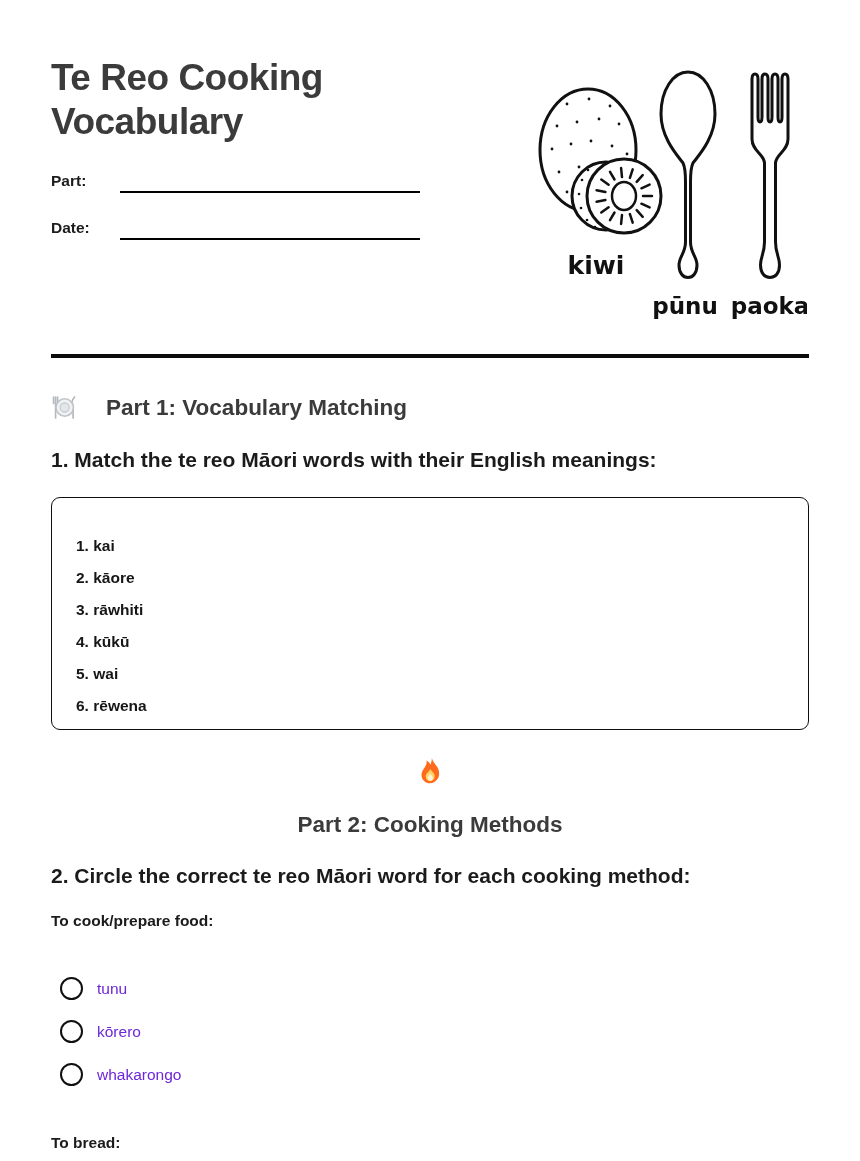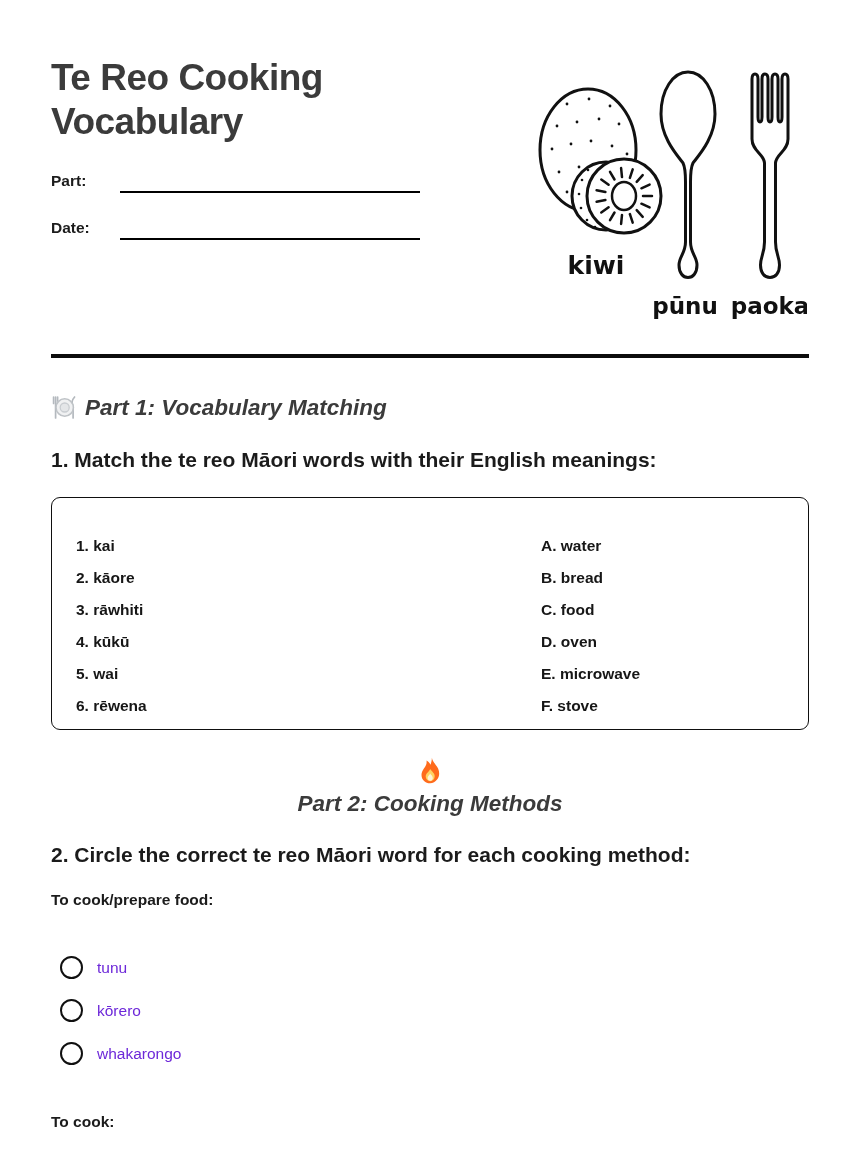--- a/index.html
+++ b/index.html
@@ -17,22 +17,22 @@
   .field-label { width:69px; font-size:15.5px; font-weight:bold; color:#1c1c1c; padding-bottom:3px; }
   .field-line { flex:1; height:25px; border-bottom:2px solid #000; }
 
   .illustration { position:absolute; left:476px; top:58px; width:280px; height:255px; }
   .illo-label { font-family:"DejaVu Sans","Liberation Sans",sans-serif; font-weight:600; fill:#111; }
 
   
   .divider { border:none; border-top:4px solid #0c0c0c; }
 
   
-  .section-heading { margin-top:36px; display:flex; align-items:center; gap:7px;
-    font-size:22.5px; font-weight:bold; color:#3b3b3b;font-style:italic; }
+  .section-heading { margin-top:36px; display:flex; align-items:center; gap:28px;
+    font-size:22.5px; font-weight:bold; color:#3b3b3b; }
   .section-heading.p2 { margin-top:27px;flex-direction:column; }
   .heading-icon { display:inline-flex; width:27px; height:27px; flex:0 0 auto; }
 
   .instruction { margin-top:27px; font-size:21px; font-weight:bold; color:#1b1b1b; }
   .instruction.p2 { margin-top:26px; }
 
   
   .match-box { margin-top:25px; height:233px; border:1.6px solid #0f0f0f; border-radius:9px;
     padding:39px 24px 0 24px; display:flex; }
   .match-col { display:flex; flex-direction:column; }
@@ -161,28 +161,20 @@
 
     <div class="match-box">
       <div class="match-col left">
         <div class="match-item">1. kai</div>
         <div class="match-item">2. kāore</div>
         <div class="match-item">3. rāwhiti</div>
         <div class="match-item">4. kūkū</div>
         <div class="match-item">5. wai</div>
         <div class="match-item">6. rēwena</div>
       </div>
-      <div class="match-col right">
-        <div class="match-item">A. water</div>
-        <div class="match-item">B. bread</div>
-        <div class="match-item">C. food</div>
-        <div class="match-item">D. oven</div>
-        <div class="match-item">E. microwave</div>
-        <div class="match-item">F. stove</div>
-      </div>
     </div>
   </section>
 
   <section>
     <h2 class="section-heading p2">
       <span class="heading-icon">
         <svg width="27" height="27" viewBox="0 0 24 27">
           <path d="M13.4 0.8 C14 5.2 17.8 7.6 19.6 11.6 C21.3 15.3 21 19.5 18.6 22.5 C16.9 24.7 14.4 26.2 11.6 26.2 C7 26.2 3 22.9 3 17.9 C3 13.5 6.3 11.2 7.6 7.7 C8.1 6.4 8.3 4.9 8 3.5 C9.9 4.5 11.2 5.9 11.9 7.8 C12.9 5.5 13.3 3.5 13.4 0.8 Z" fill="#ff6b1c"></path>
           <path d="M11.8 12 C13.3 14.7 16.2 15.9 16.2 19.3 C16.2 22.2 14.2 24.2 11.7 24.2 C9.2 24.2 7.2 22.3 7.2 19.6 C7.2 16.3 10.3 15.1 11.8 12 Z" fill="#ffd262"></path>
           <path d="M11.7 16.5 C12.6 18.2 14.3 19 14.3 20.9 C14.3 22.6 13.1 23.8 11.7 23.8 C10.3 23.8 9.1 22.7 9.1 21.1 C9.1 19.1 10.8 18.4 11.7 16.5 Z" fill="#fff3d6"></path>
@@ -203,16 +195,16 @@
       <div class="option-row">
         <span class="radio-circle"></span>
         <span class="option-label">kōrero</span>
       </div>
       <div class="option-row">
         <span class="radio-circle"></span>
         <span class="option-label">whakarongo</span>
       </div>
     </div>
 
-    <p class="q-label boil">To cook:</p>
+    <p class="q-label boil">To bread:</p>
   </section>
 
 </div>
 
 </body></html>

